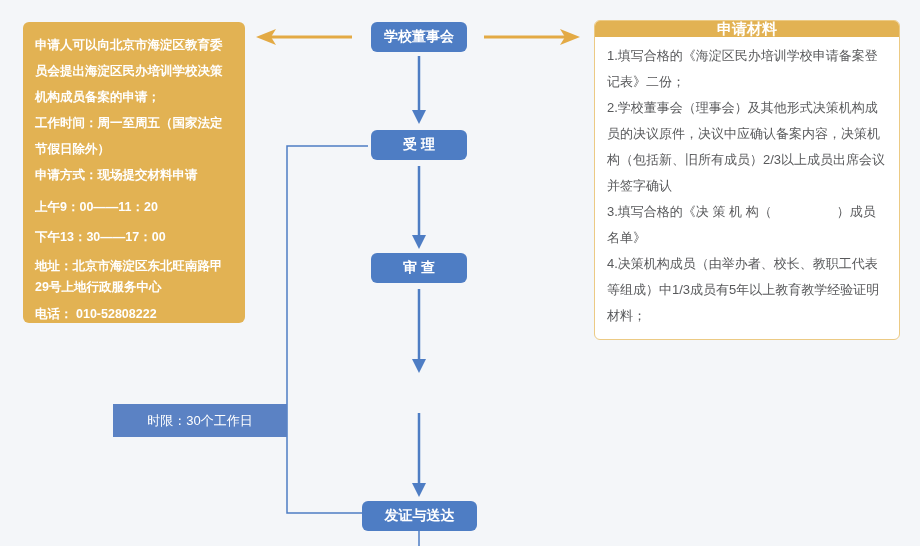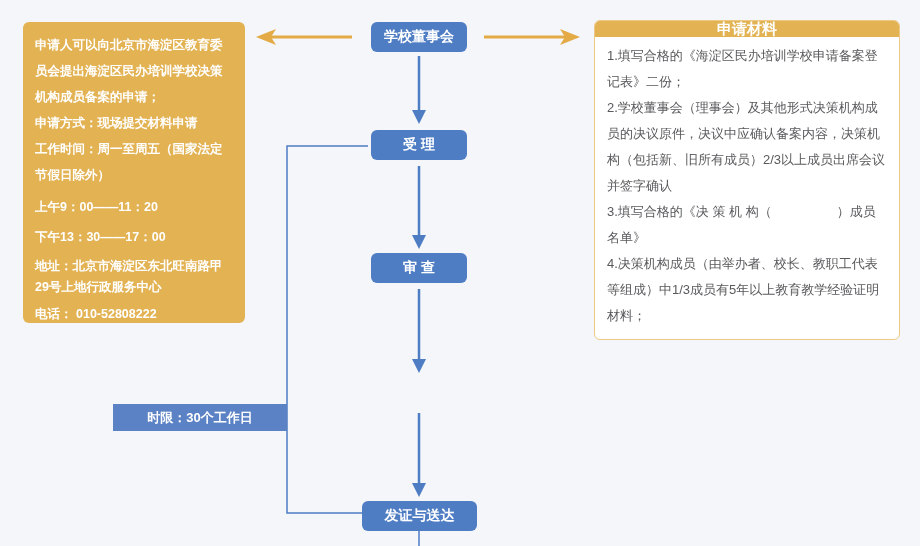--- a/index.html
+++ b/index.html
@@ -39,23 +39,23 @@
     white-space:nowrap;
   }
   .step1{top:22px;}
   .step2{top:130px;}
   .step3{top:253px;}
   .step4{top:377px;}
   .step5{top:501px;left:362px;width:115px;}
 
   
   .time-limit{
-    position:absolute;left:113px;top:404px;width:174px;height:27px;
+    position:absolute;left:113px;top:404px;width:174px;height:33px;
     background:var(--blue-light,#5b82c4);
-    color:#fff;font-size:13px;font-weight:bold;
+    color:#fff;font-size:13px;font-weight:normal;
     display:flex;align-items:center;justify-content:center;
     white-space:nowrap;
   }
 
   
   .right-panel{
     position:absolute;left:594px;top:20px;width:306px;height:320px;
     box-sizing:border-box;
     background:#fff;
     border:1px solid var(--panel-border,#ecca84);
@@ -109,22 +109,22 @@
       <polygon points="419,497 412,483 426,483" fill="#4e7dc4"></polygon>
     </g>
 
     <polyline points="368,146 287,146 287,513 362,513" fill="none" stroke="#4e7dc4" stroke-width="1.5"></polyline>
 
     <line x1="419" y1="531" x2="419" y2="546" stroke="#4e7dc4" stroke-width="1.5"></line>
   </svg>
 
   <div class="left-box">
     <p>申请人可以向北京市海淀区教育委员会提出海淀区民办培训学校决策机构成员备案的申请；</p>
+    <p>工作时间：周一至周五（国家法定节假日除外）</p>
     <p>申请方式：现场提交材料申请</p>
-    <p>工作时间：周一至周五（国家法定节假日除外）</p>
     <p class="time-m">上午9：00——11：20</p>
     <p class="time-a">下午13：30——17：00</p>
     <p class="addr">地址：北京市海淀区东北旺南路甲29号上地行政服务中心</p>
     <p class="phone">电话： 010-52808222</p>
   </div>
 
   <div class="step step1">
     <span>学校董事会</span>
   </div>
   <div class="step step2">

